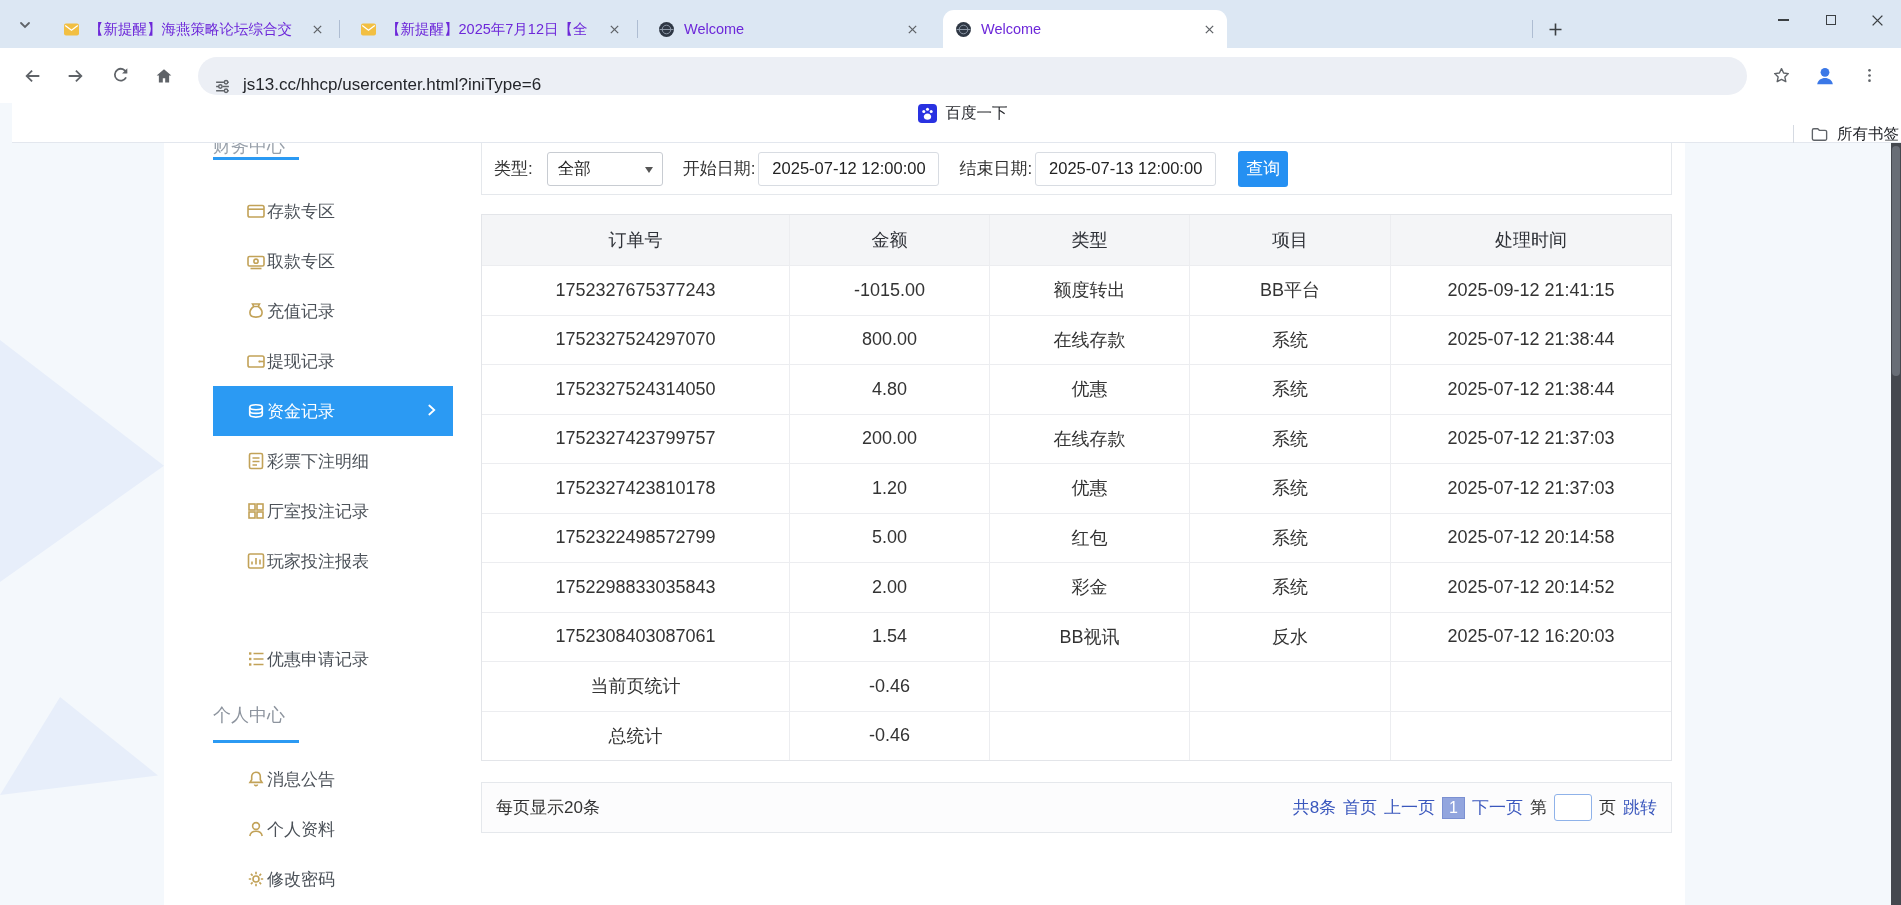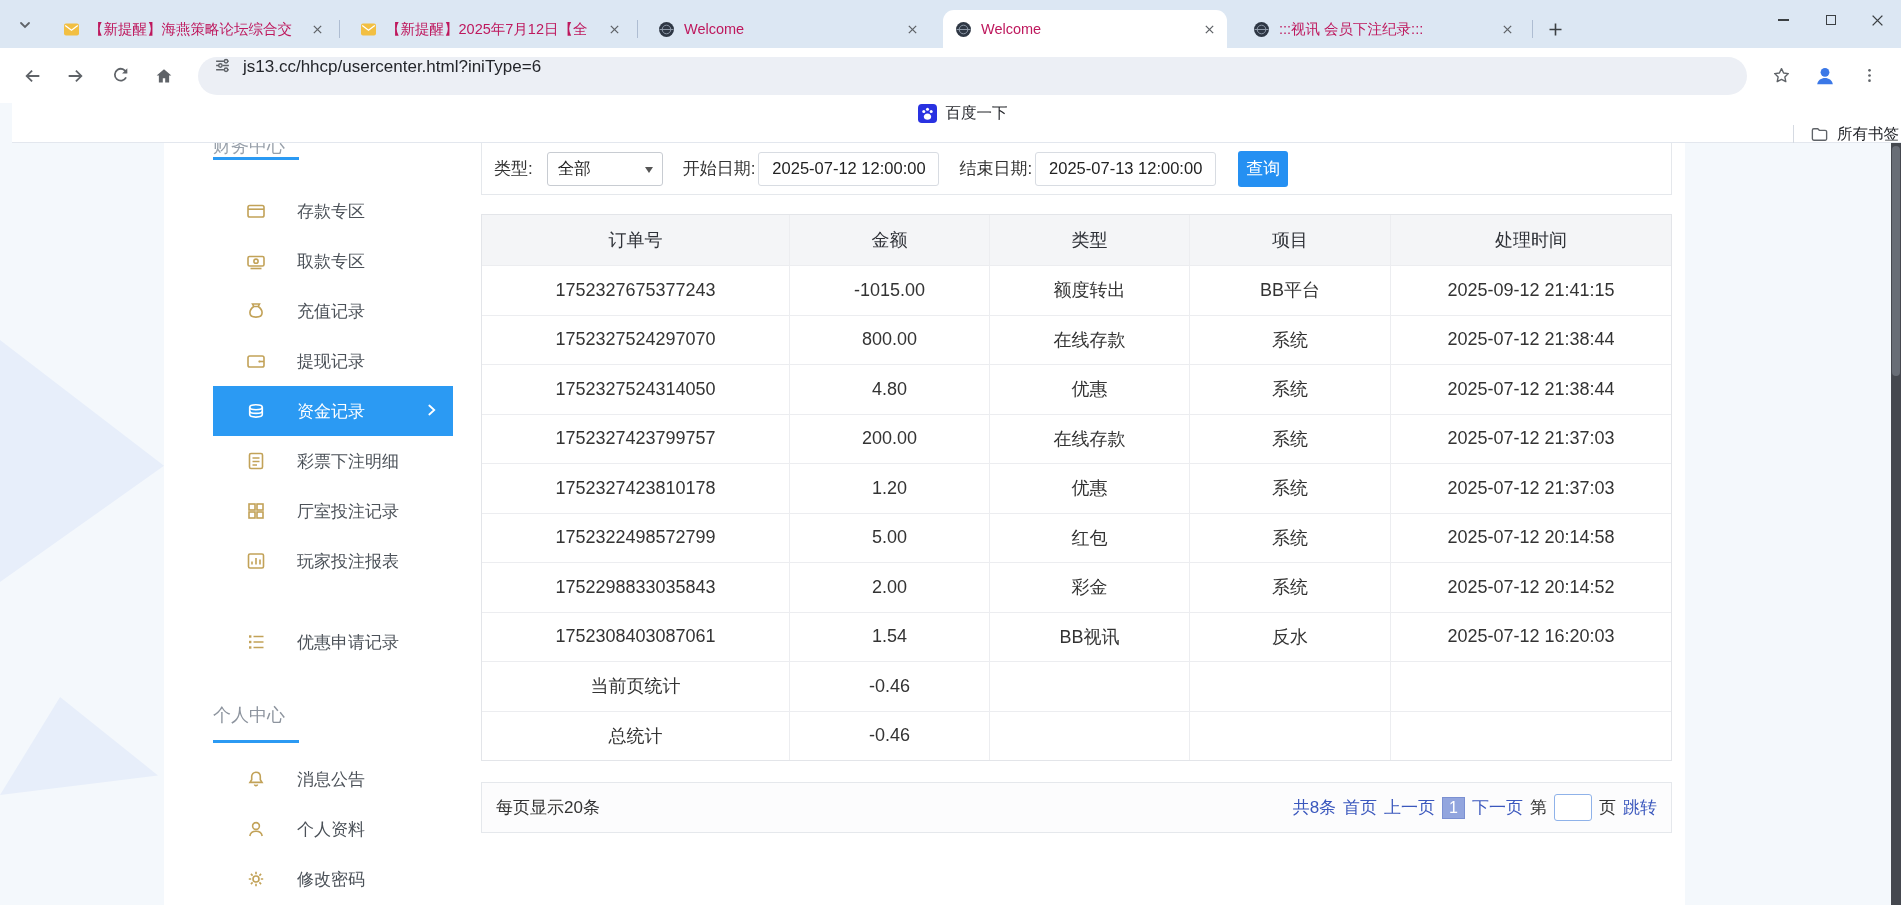--- a/index.html
+++ b/index.html
@@ -5,40 +5,40 @@
   * { margin:0; padding:0; box-sizing:border-box; }
   html,body { background:#e9eef5; }
   body { font-family:"Liberation Sans","DejaVu Sans",sans-serif; }
   .screen { position:relative; width:1901px; height:905px; overflow:hidden; background:#f4f8fc; }
 
   
   .tabstrip { position:absolute; left:0; top:0; width:100%; height:48px; background:#dce7f3; }
   .tab-search { position:absolute; left:12px; top:12px; width:26px; height:26px; border-radius:50%;
     display:flex; align-items:center; justify-content:center; cursor:pointer; }
   .tab { position:absolute; top:10px; height:38px; width:284px; display:flex; align-items:center;
-    padding:0 8px 0 12px; border-radius:11px 11px 0 0; color:#be185d; font-size:14.5px; cursor:pointer; }
+    padding:0 8px 0 12px; border-radius:11px 11px 0 0; color:#6d28d9; font-size:14.5px; cursor:pointer; }
   .tab.active { background:#ffffff; }
   .favicon { flex:0 0 17px; height:17px; margin-right:9px; display:flex; align-items:center; }
   .tab-label { flex:1; overflow:hidden; white-space:nowrap; }
   .tab-close { flex:0 0 20px; height:20px; display:flex; align-items:center; justify-content:center; border-radius:50%; }
   .tab-sep { position:absolute; top:20px; width:1px; height:18px; background:#aebdd2; }
   .newtab { position:absolute; left:1541px; top:15px; width:28px; height:28px; border-radius:50%;
     display:flex; align-items:center; justify-content:center; cursor:pointer; }
   .wincontrols { position:absolute; right:0; top:0; height:40px; display:flex; }
   .winbtn { width:47px; height:100%; display:flex; align-items:center; justify-content:center; cursor:pointer; }
   .minbar { width:11px; height:2px; background:#3c4043; display:block; }
   .maxbox { width:10px; height:10px; border:1.6px solid #3c4043; display:block; }
 
   
   .navbar { position:absolute; top:48px; left:0; width:100%; height:55px; background:#ffffff;
     display:flex; align-items:center; padding:0 10px; }
   .nav-btn { width:38px; height:38px; border-radius:50%; display:flex; align-items:center;
     justify-content:center; margin:0 3px; cursor:pointer; flex:0 0 auto; }
   .omnibox { flex:1 1 auto; height:38px; background:#eceff5; border-radius:19px; display:flex;
-    align-items:flex-start; padding:0 16px; margin:0 12px; font-size:17px; color:#24262b; cursor:text; }
+    align-items:flex-end; padding:0 16px; margin:0 12px; font-size:17px; color:#24262b; cursor:text; }
   .omnibox .tune { margin-right:12px; display:flex; align-items:center; }
   .url-text { white-space:nowrap; }
 
   
   .bookmarks { position:absolute; top:103px; left:12px; width:100%; height:40px; background:#ffffff;
     border-bottom:1px solid #e3e7ee; display:flex; align-items:center; padding:0 14px;
     font-size:15.5px; color:#24262b;flex-direction:column; }
   .bm-item { display:flex; align-items:center; gap:9px; cursor:pointer; }
   .bm-right { margin-left:auto; display:flex; align-items:center; gap:8px; cursor:pointer; }
   .bm-sep { width:1px; height:20px; background:#d5dae2; margin-right:8px; }
@@ -52,21 +52,21 @@
 
   
   .sidebar { position:absolute; left:49px; top:0; width:240px; height:100%; }
   .side-head-text { position:absolute; left:0; font-size:18px; color:#98a0aa; white-space:nowrap; }
   .head-fin-text { top:-9px; }
   .head-line { position:absolute; left:0; width:86px; height:3px; background:#2b9af3; }
   .head-fin-line { top:14px; }
   .head-per-text { top:560px; color:#8d949e; }
   .head-per-line { top:597px; }
   .side-item { position:absolute; left:0; width:240px; height:50px; display:flex; align-items:center;
-    padding-left:33px; gap:31px; font-size:17px; color:#4b5158; cursor:pointer; }
+    padding-left:33px; gap:1px; font-size:17px; color:#4b5158; cursor:pointer; }
   .side-item .s-ico { flex:0 0 20px; height:20px; display:flex; align-items:center; }
   .side-item.active { background:#2b9af3; color:#ffffff; }
   .side-item .chev { position:absolute; right:12px; top:15px; }
 
   
   .filterbar { position:absolute; left:317px; top:-1px; width:1191px; height:53px;
     border:1px solid #e5e8ec; background:#fff; display:flex; align-items:center;
     padding-left:12px; font-size:17px; color:#333; }
   .f-select { width:116px; height:34px; border:1px solid #c8ccd2; border-radius:3px; background:#fff;
     display:flex; align-items:center; padding:0 10px; position:relative; font-size:16.5px;
@@ -170,35 +170,20 @@
           </svg>
       </span>
       <span class="tab-label">Welcome</span>
       <span class="tab-close">
         <svg width="11" height="11" viewBox="0 0 12 12">
             <path d="M2 2l8 8M10 2l-8 8" stroke="#5f6368" stroke-width="1.4"></path>
           </svg>
       </span>
     </div>
 
-    <div class="tab" style="left:1241px">
-      <span class="favicon">
-        <svg width="17" height="17" viewBox="0 0 17 17">
-            <circle cx="8.5" cy="8.5" r="7.5" fill="#2e3744"></circle>
-            <circle cx="8.5" cy="8.5" r="4.3" fill="none" stroke="#8e99a8" stroke-width="1"></circle>
-            <path d="M1.5 8.5h14" stroke="#8e99a8" stroke-width="1"></path>
-          </svg>
-      </span>
-      <span class="tab-label">:::视讯 会员下注纪录:::</span>
-      <span class="tab-close">
-        <svg width="11" height="11" viewBox="0 0 12 12">
-            <path d="M2 2l8 8M10 2l-8 8" stroke="#5f6368" stroke-width="1.4"></path>
-          </svg>
-      </span>
-    </div>
     <div class="tab-sep" style="left:1532px"></div>
 
     <div class="newtab">
       <svg width="15" height="15" viewBox="0 0 15 15">
           <path d="M7.5 1.5v12M1.5 7.5h12" stroke="#3c4043" stroke-width="1.6"></path>
         </svg>
     </div>
 
     <div class="wincontrols">
       <div class="winbtn">
@@ -384,21 +369,21 @@
           <span class="s-ico">
             <svg width="20" height="20" viewBox="0 0 20 20" fill="none" stroke="#c2a258" stroke-width="1.6">
                 <rect x="2.5" y="3" width="15" height="14" rx="1.5"></rect>
                 <path d="M6 13.5v-3M10 13.5V7M14 13.5v-5"></path>
               </svg>
           </span>
           <span>玩家投注报表</span>
         </div>
 
 
-        <div class="side-item" style="top:474px">
+        <div class="side-item" style="top:491px">
           <span class="s-ico">
             <svg width="20" height="20" viewBox="0 0 20 20" fill="none" stroke="#c2a258" stroke-width="1.6">
                 <path d="M7.5 4.5h10M7.5 10h10M7.5 15.5h10"></path>
                 <rect x="3" y="3.3" width="2.4" height="2.4" fill="#c2a258" stroke="none"></rect>
                 <rect x="3" y="8.8" width="2.4" height="2.4" fill="#c2a258" stroke="none"></rect>
                 <rect x="3" y="14.3" width="2.4" height="2.4" fill="#c2a258" stroke="none"></rect>
               </svg>
           </span>
           <span>优惠申请记录</span>
         </div>

